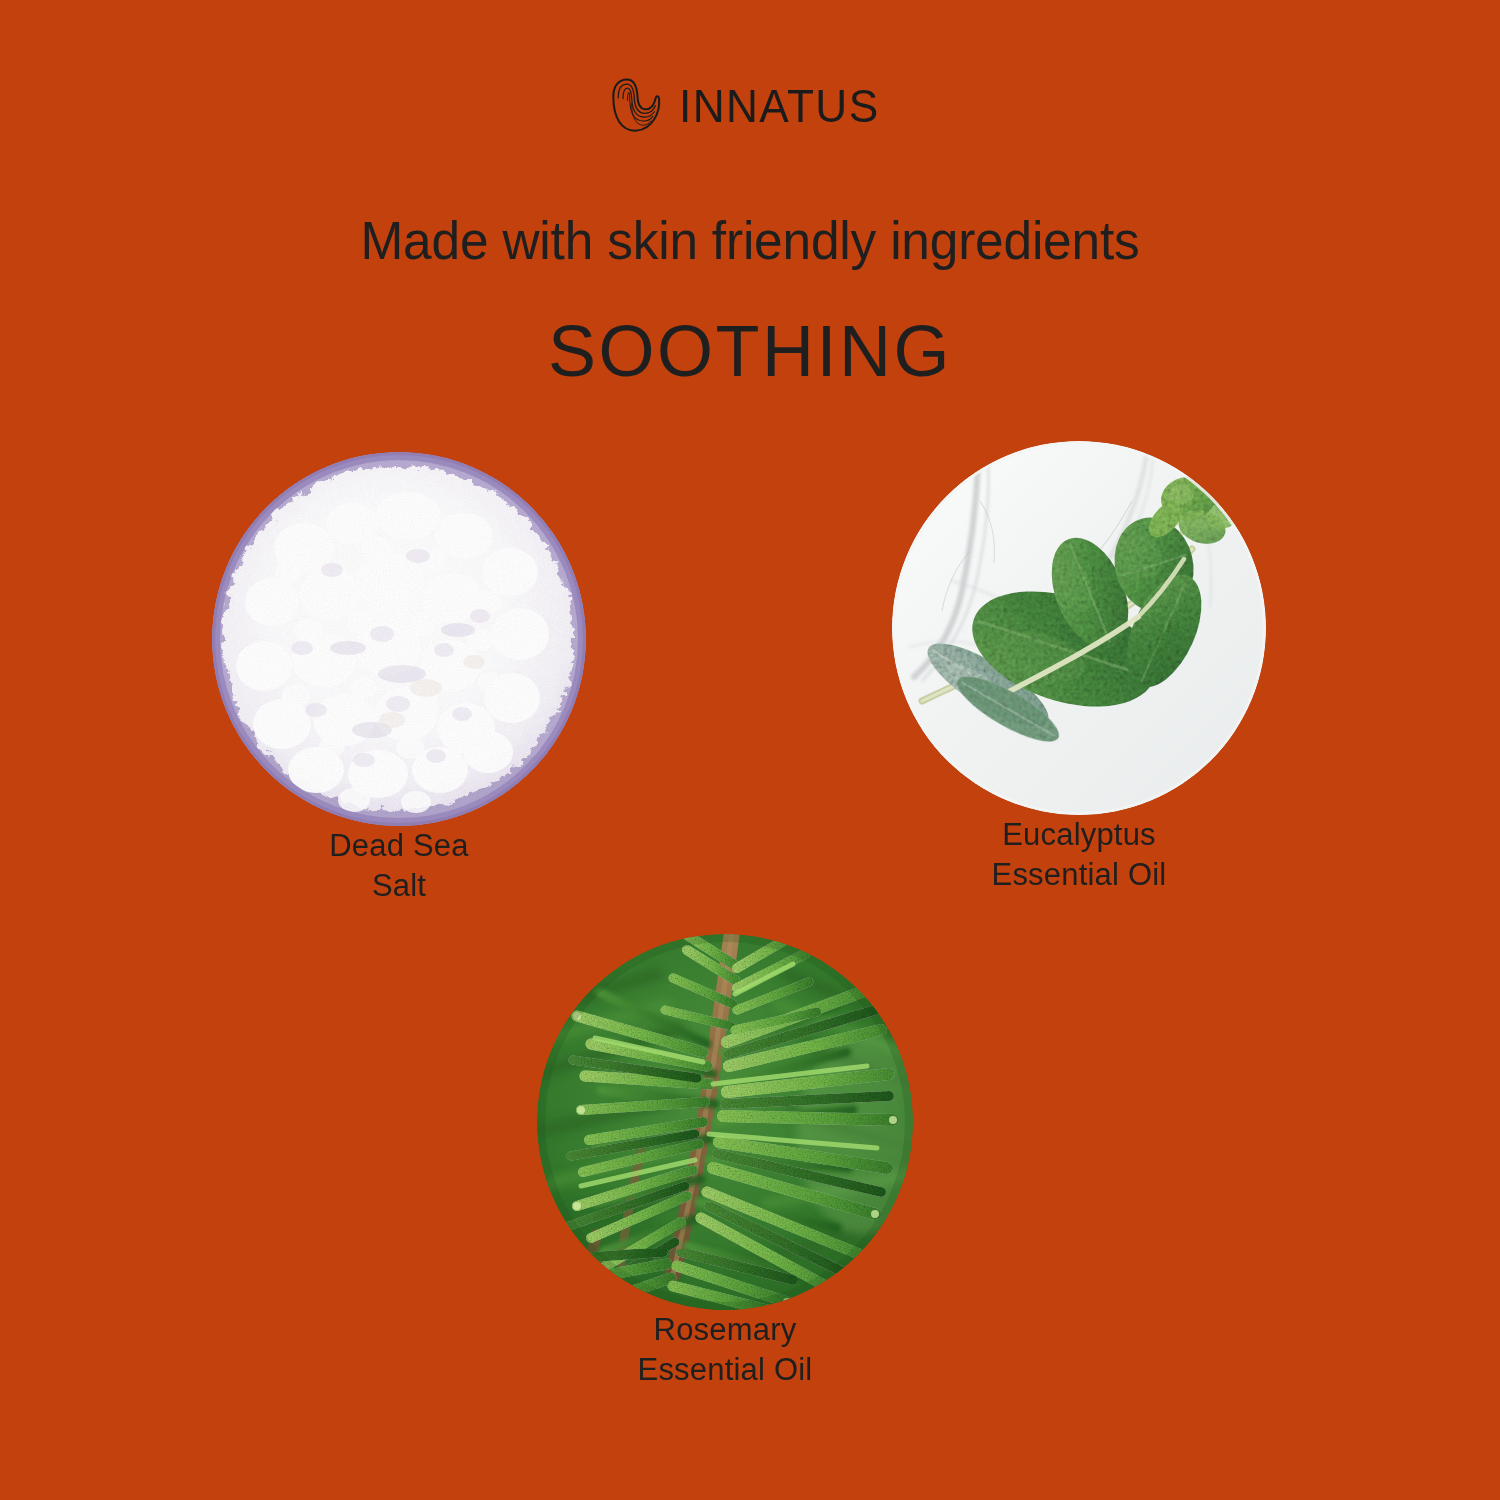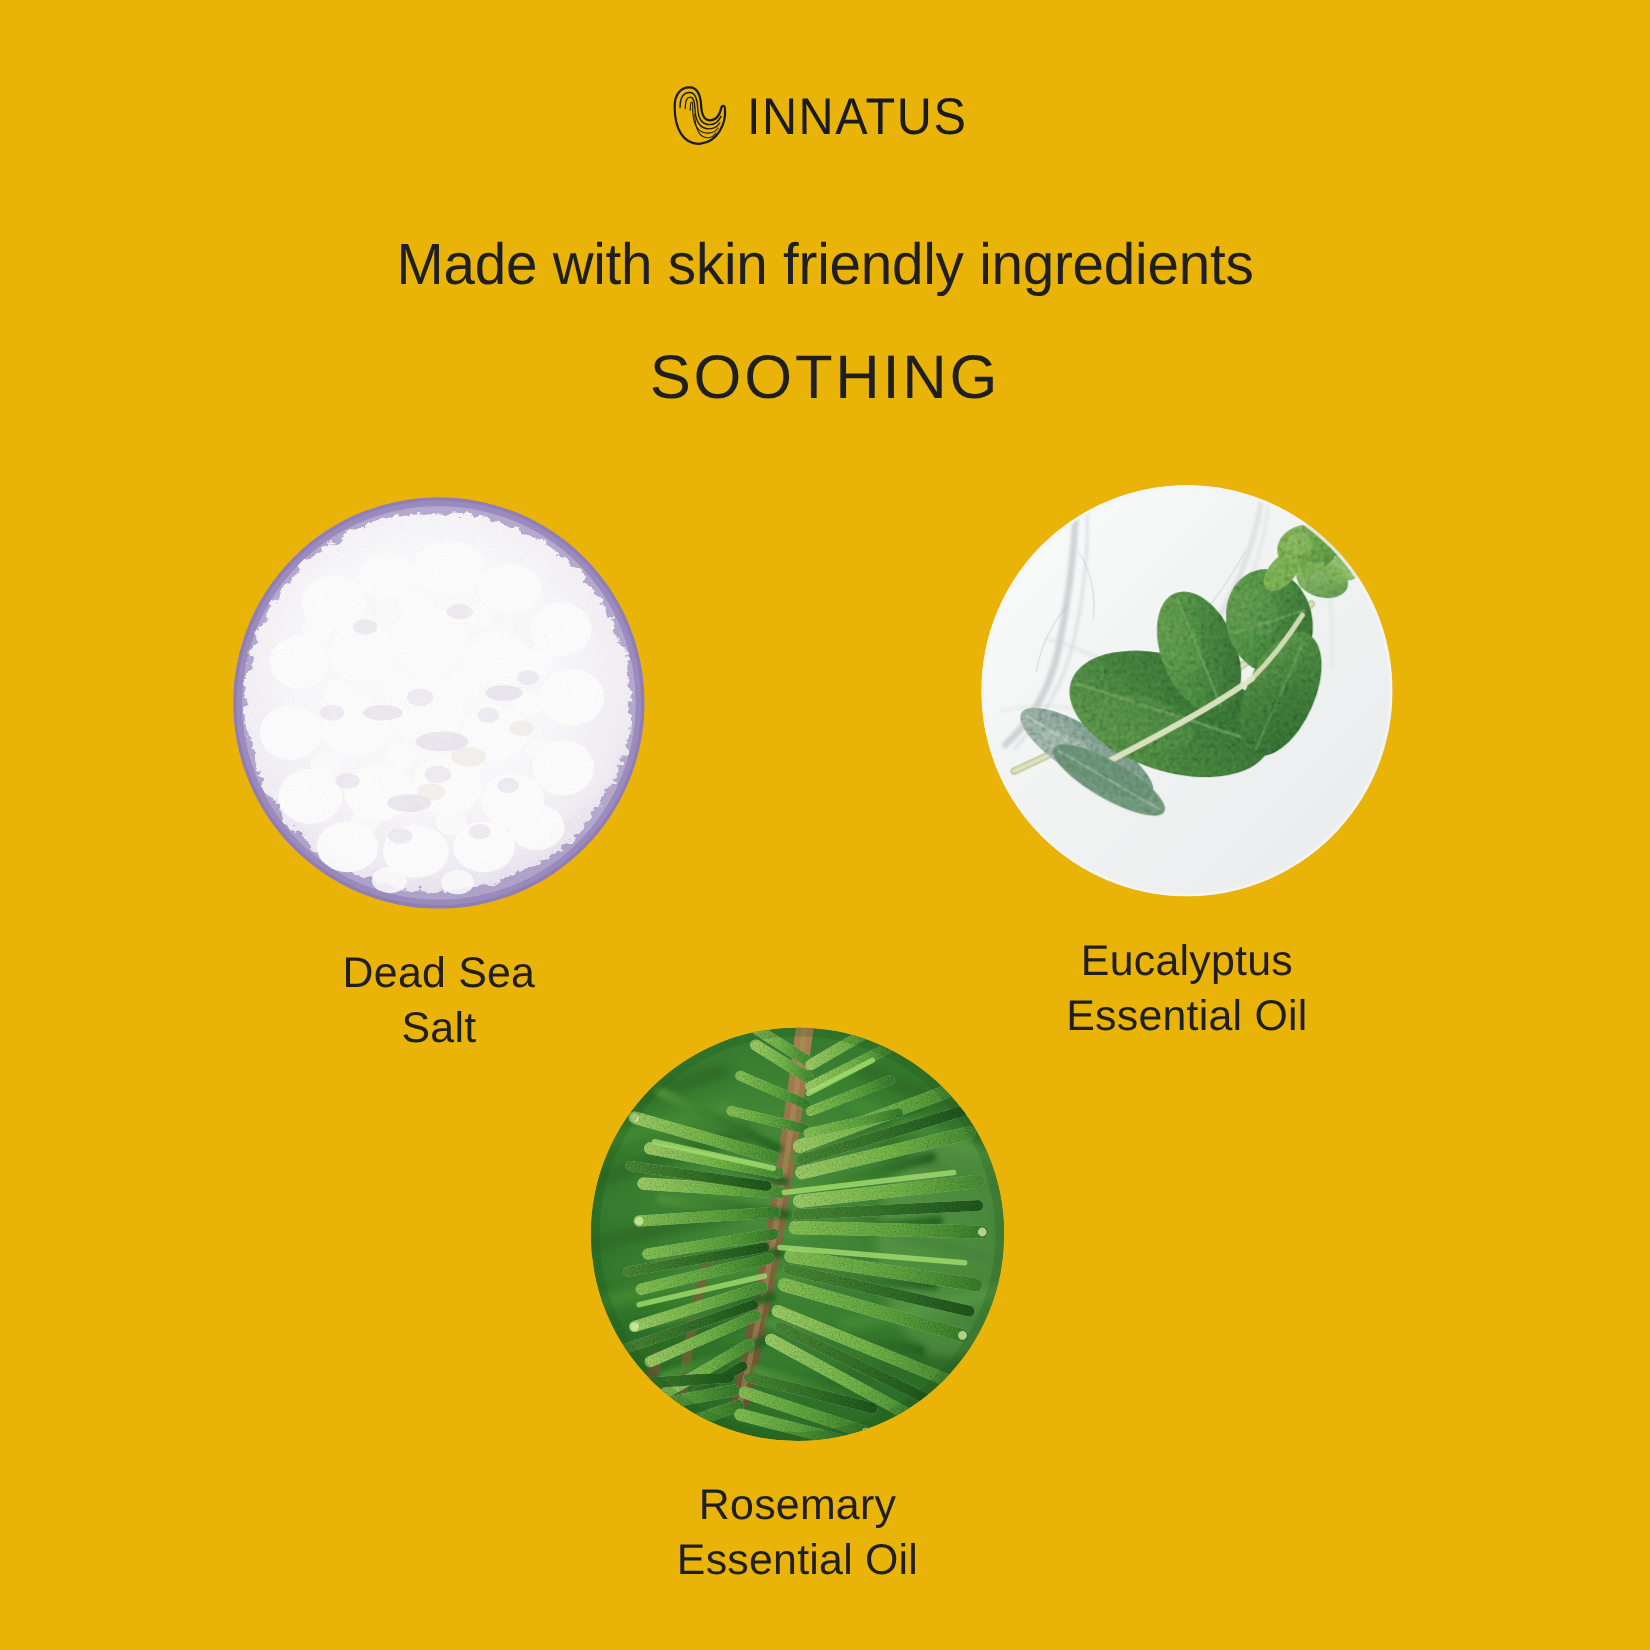--- a/index.html
+++ b/index.html
@@ -7,21 +7,21 @@
   html, body {
     width:1500px; height:1500px;
     background:#ffffff;
     font-family:"Liberation Sans", sans-serif;
     overflow:hidden;
   }
 
   .page {
     position:relative;
     width:1500px; height:1500px;
-    background:#eab308;
+    background:#c2410c;
   }
 
   
   .brand {
     position:absolute;
     top:72px; left:0; right:0;
     display:flex;
     align-items:center;
     justify-content:center;
     gap:14px;
@@ -48,21 +48,21 @@
     font-weight:300;
     letter-spacing:-0.2px;
     color:#1f1f1f;
     line-height:1.08;
     transform:scaleX(0.97);
   }
   .headline {
     position:absolute;
     top:312px; left:0; right:0;
     text-align:center;
-    font-size:56px;
+    font-size:72px;
     font-weight:300;
     letter-spacing:2.5px;
     color:#1f1f1f;
     line-height:1.1;
   }
 
   
   .ing {
     position:absolute;
     display:flex;
@@ -71,23 +71,22 @@
   }
   .circle {
     border-radius:50%;
     overflow:hidden;
     position:relative;
     flex:none;
   }
   .circle svg { display:block; width:100%; height:100%; }
 
   .caption {
-    margin-top:34px;
     text-align:center;
-    font-size:39px;
+    font-size:31px;
     font-weight:300;
     color:#1f1f1f;
     line-height:1.28;
     letter-spacing:0.2px;
     white-space:pre-line;
   }
 
   
   #ing-salt       { left:212px;  top:452px; width:374px; }
   #ing-salt .circle      { width:374px; height:374px; }

